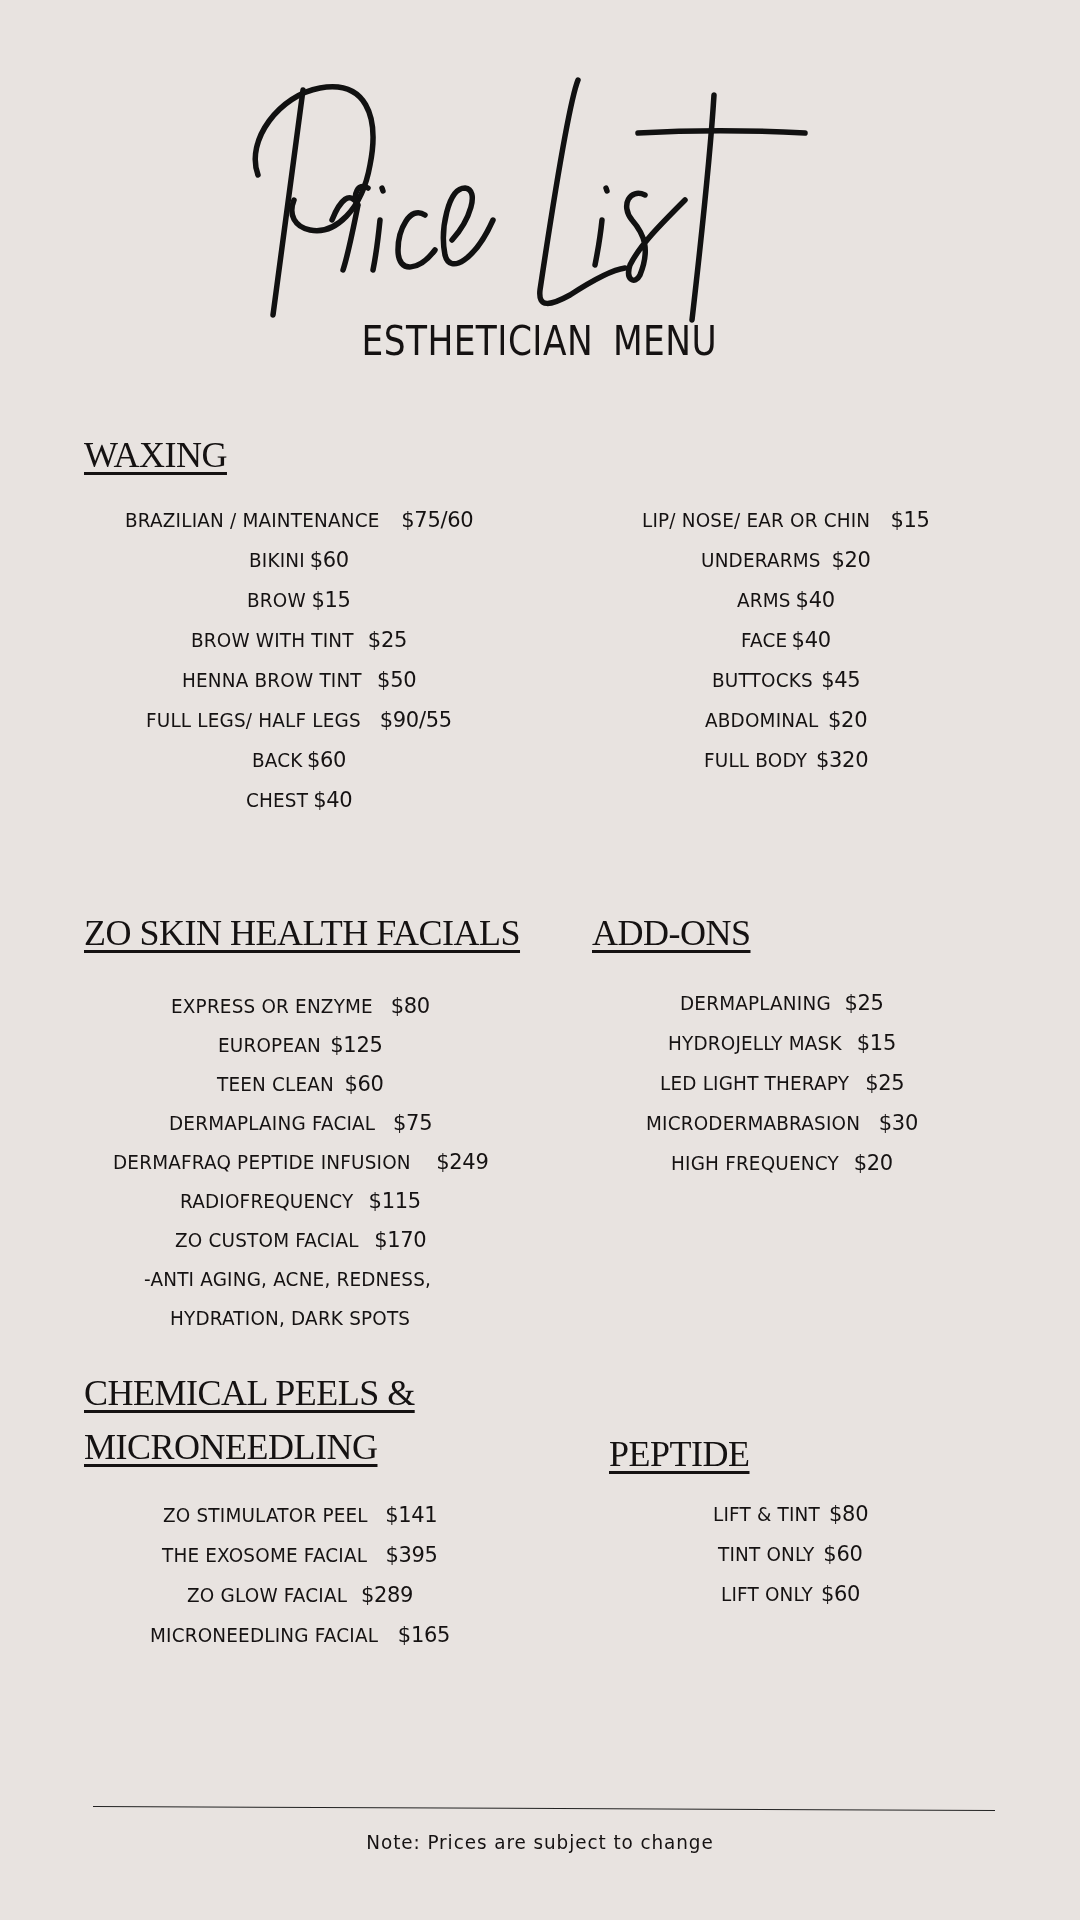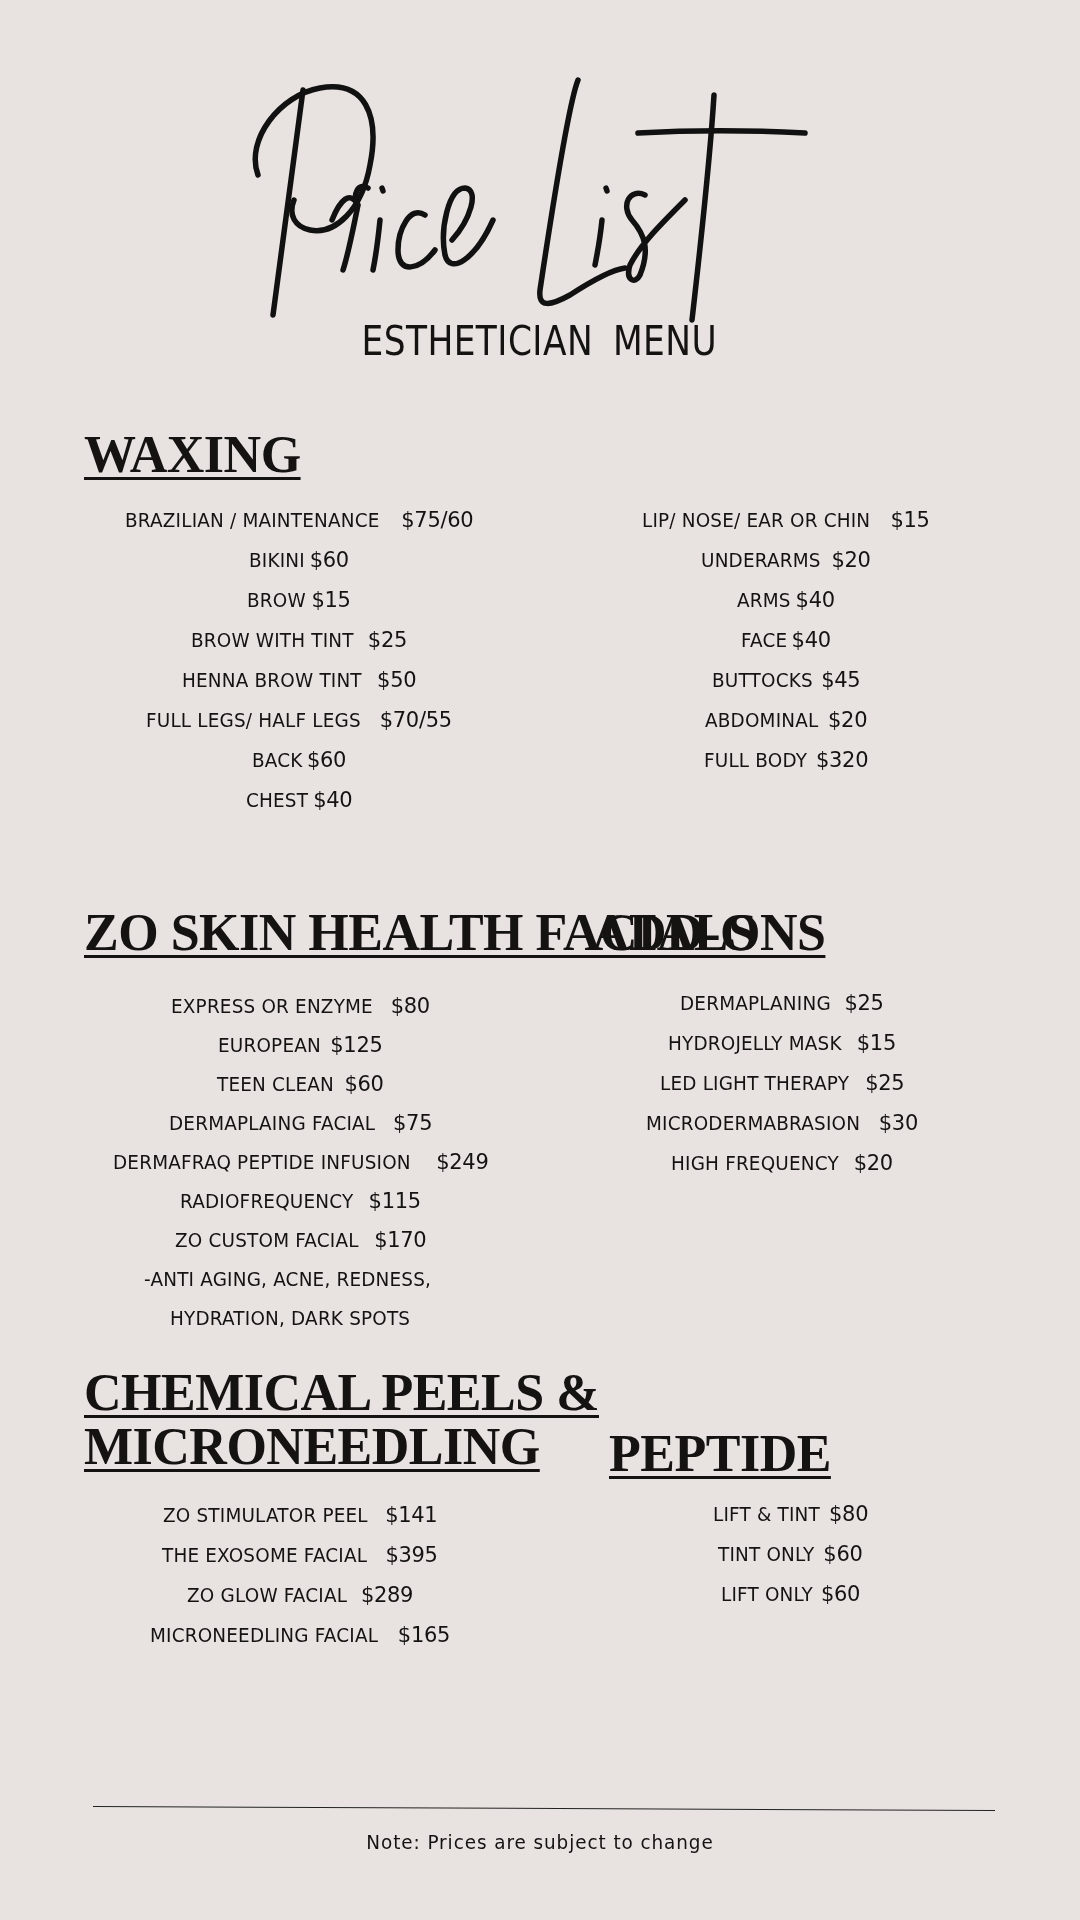--- a/index.html
+++ b/index.html
@@ -16,21 +16,21 @@
   .sr { position: absolute; width: 1px; height: 1px; overflow: hidden; clip: rect(0 0 0 0); }
   .subtitle {
     position: absolute; left: 0; width: 1080px; top: 318px;
     text-align: center; font-size: 40px; letter-spacing: 0.5px; font-weight: 400;
     font-family: "DejaVu Sans", sans-serif; transform: scaleX(0.86); transform-origin: 535px 0;
     word-spacing: 10px;
   }
   .heading {
     position: absolute;
     font-family: "Liberation Serif", serif;
-    font-size: 52px; font-weight: 700; letter-spacing: -0.5px;
+    font-size: 36px; font-weight: 400; letter-spacing: -0.5px;
     text-decoration: underline; text-decoration-thickness: 3px; text-underline-offset: 5px;
     line-height: 54px; white-space: nowrap;
   }
   .list { position: absolute; }
   .row { position: absolute; left: 0; right: 0; height: 40px; display: flex; justify-content: center; align-items: center; }
   .name { font-family: "DejaVu Sans", sans-serif; font-size: 20px; letter-spacing: 0.2px; transform: scaleX(0.92); transform-origin: left center; white-space: nowrap; font-weight: 400; }
   .price { font-family: "DejaVu Sans", sans-serif; font-size: 21px; font-weight: 400; white-space: nowrap; letter-spacing: -0.3px; }
   .note-line { position: absolute; left: 93px; width: 902px; top: 1806px; height: 0; border-top: 1.5px solid #222; transform: rotate(0.25deg); transform-origin: left; }
   .note { position: absolute; left: 0; width: 1080px; top: 1830px; text-align: center; font-family: "DejaVu Sans", sans-serif; font-size: 20px; letter-spacing: 1px; transform: scaleX(0.92); }
 </style>
@@ -85,21 +85,21 @@
   <div class="row" style="top:120px">
       <span class="name">BROW WITH TINT</span>
       <span class="price">$25</span>
     </div>
   <div class="row" style="top:160px">
       <span class="name">HENNA BROW TINT</span>
       <span class="price">$50</span>
     </div>
   <div class="row" style="top:200px">
       <span class="name">FULL LEGS/ HALF LEGS</span>
-      <span class="price">$70/55</span>
+      <span class="price">$90/55</span>
     </div>
   <div class="row" style="top:240px">
       <span class="name">BACK</span>
       <span class="price">$60</span>
     </div>
   <div class="row" style="top:280px">
       <span class="name">CHEST</span>
       <span class="price">$40</span>
     </div>
 </div>

